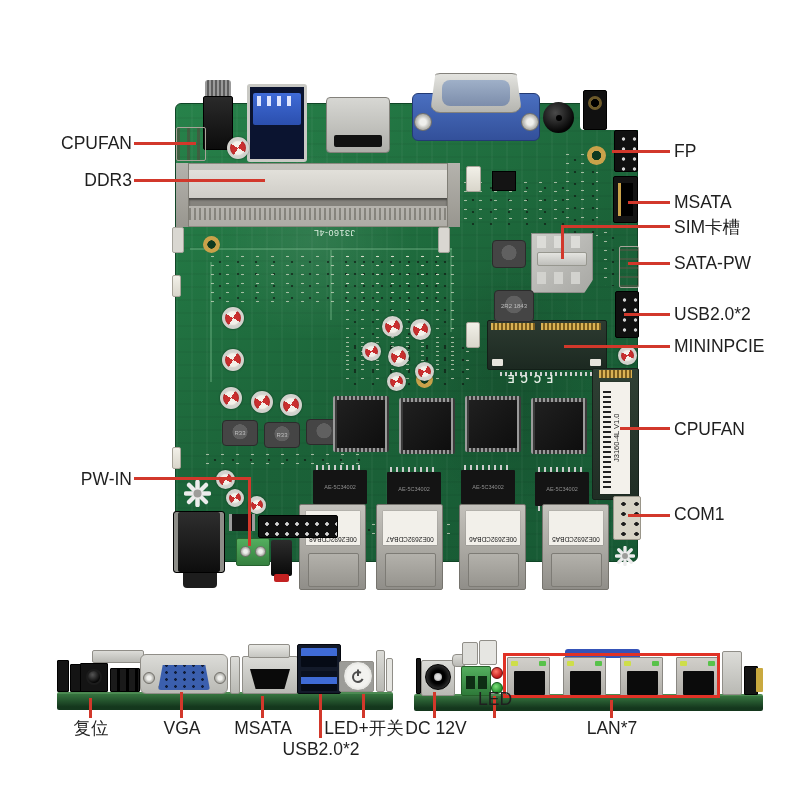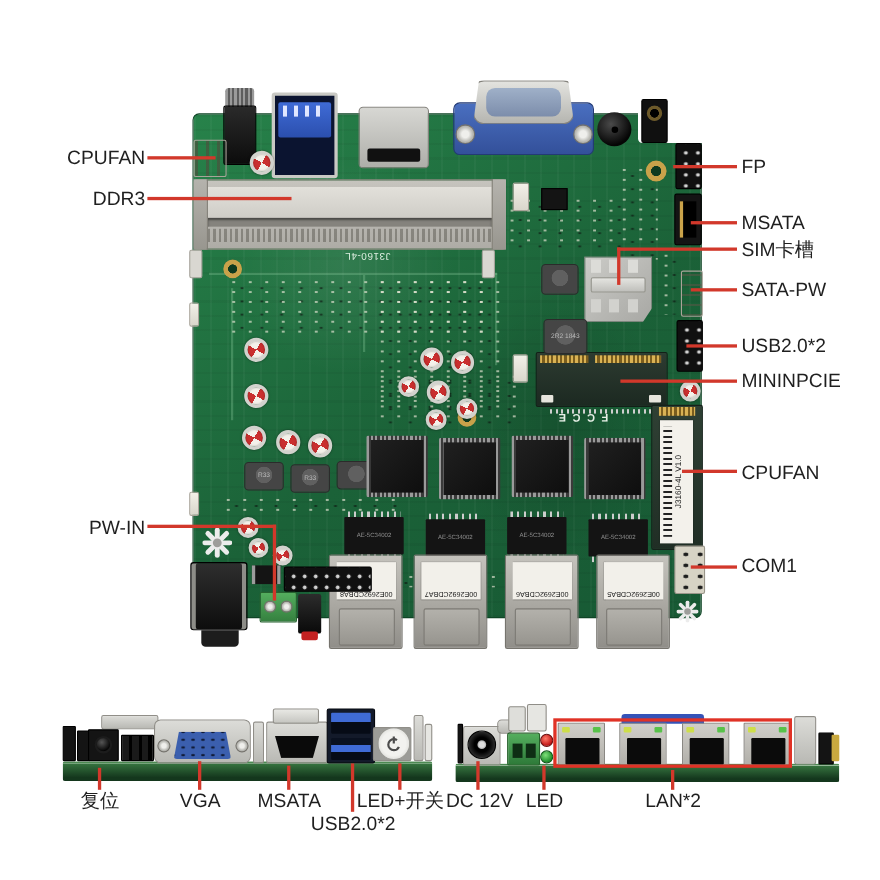--- a/index.html
+++ b/index.html
@@ -357,16 +357,16 @@
   </div>
   <div style="left:503px;top:653px;width:217px;height:45px;border:3px solid var(--lan-box-red);"></div>
   <div class="silver" style="left:722px;top:651px;width:20px;height:44px;"></div>
   <div class="blackbox" style="left:744px;top:666px;width:14px;height:29px;"></div>
   <div style="left:756px;top:668px;width:7px;height:24px;background:#c9a93f;border-radius:1px;"></div>
 
   <div class="vl" style="left:433px;top:692px;height:26px;"></div>
   <div class="vl" style="left:493px;top:696px;height:22px;"></div>
   <div class="vl" style="left:610px;top:700px;height:18px;"></div>
   <div class="blabel" style="left:436px;top:717px;">DC 12V</div>
-  <div class="blabel" style="left:495px;top:717px;">LED</div>
-  <div class="blabel" style="left:612px;top:717px;">LAN*2</div>
+  <div class="blabel" style="left:495px;top:688px;">LED</div>
+  <div class="blabel" style="left:612px;top:717px;">LAN*7</div>
 
 </div>
 
 </body></html>

